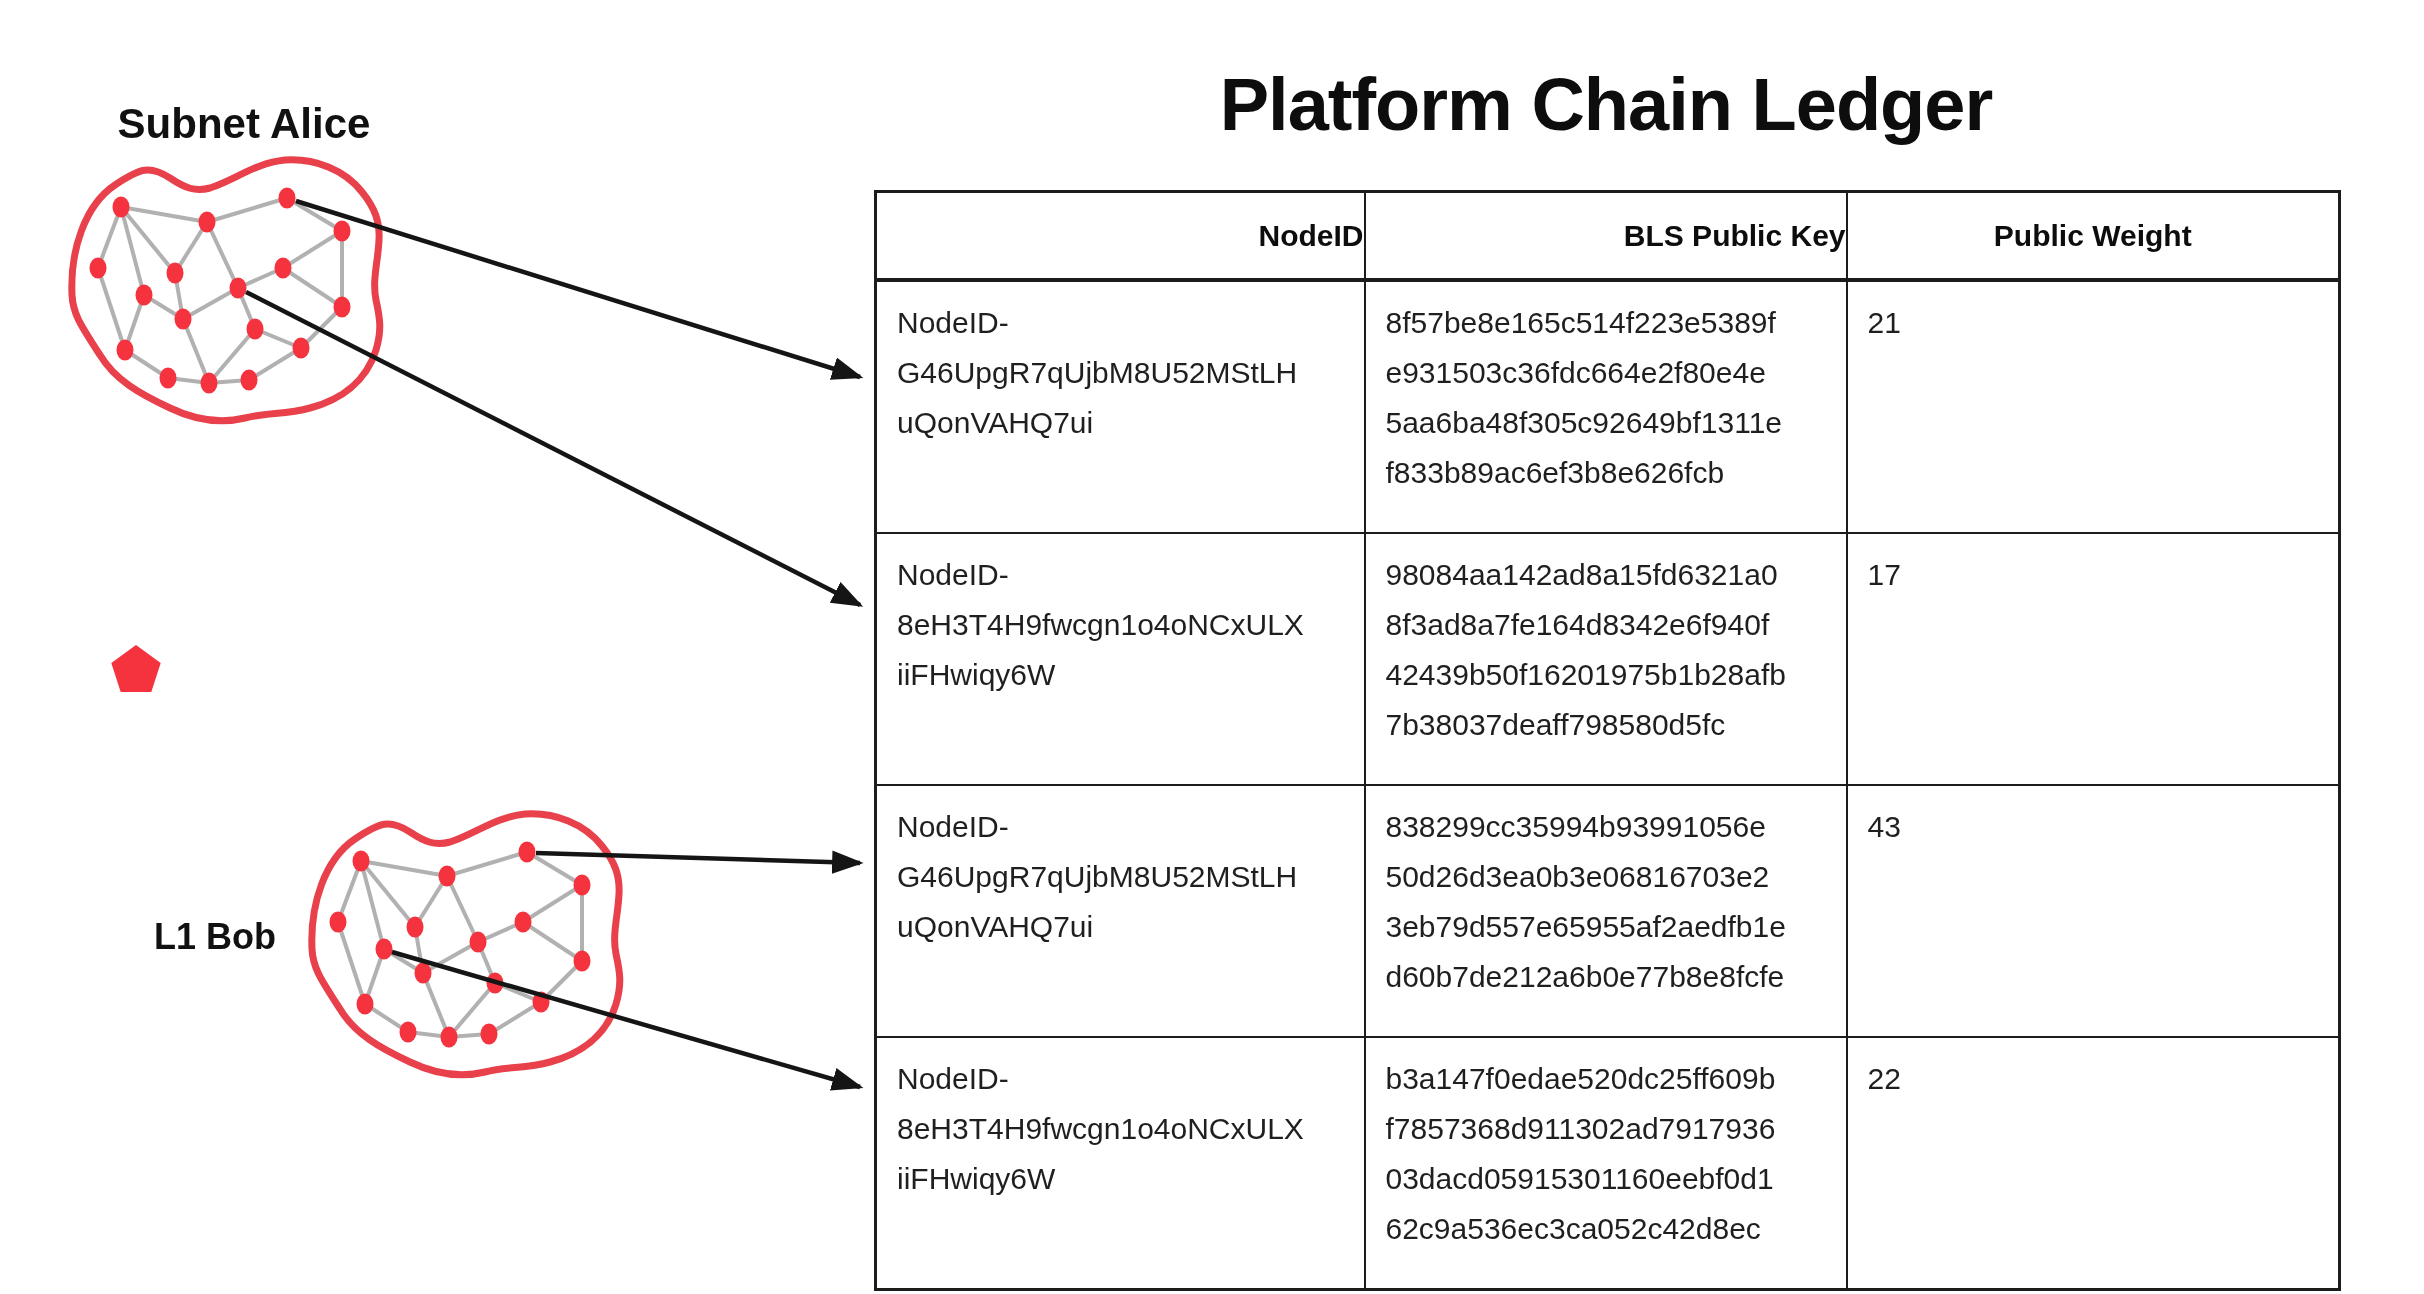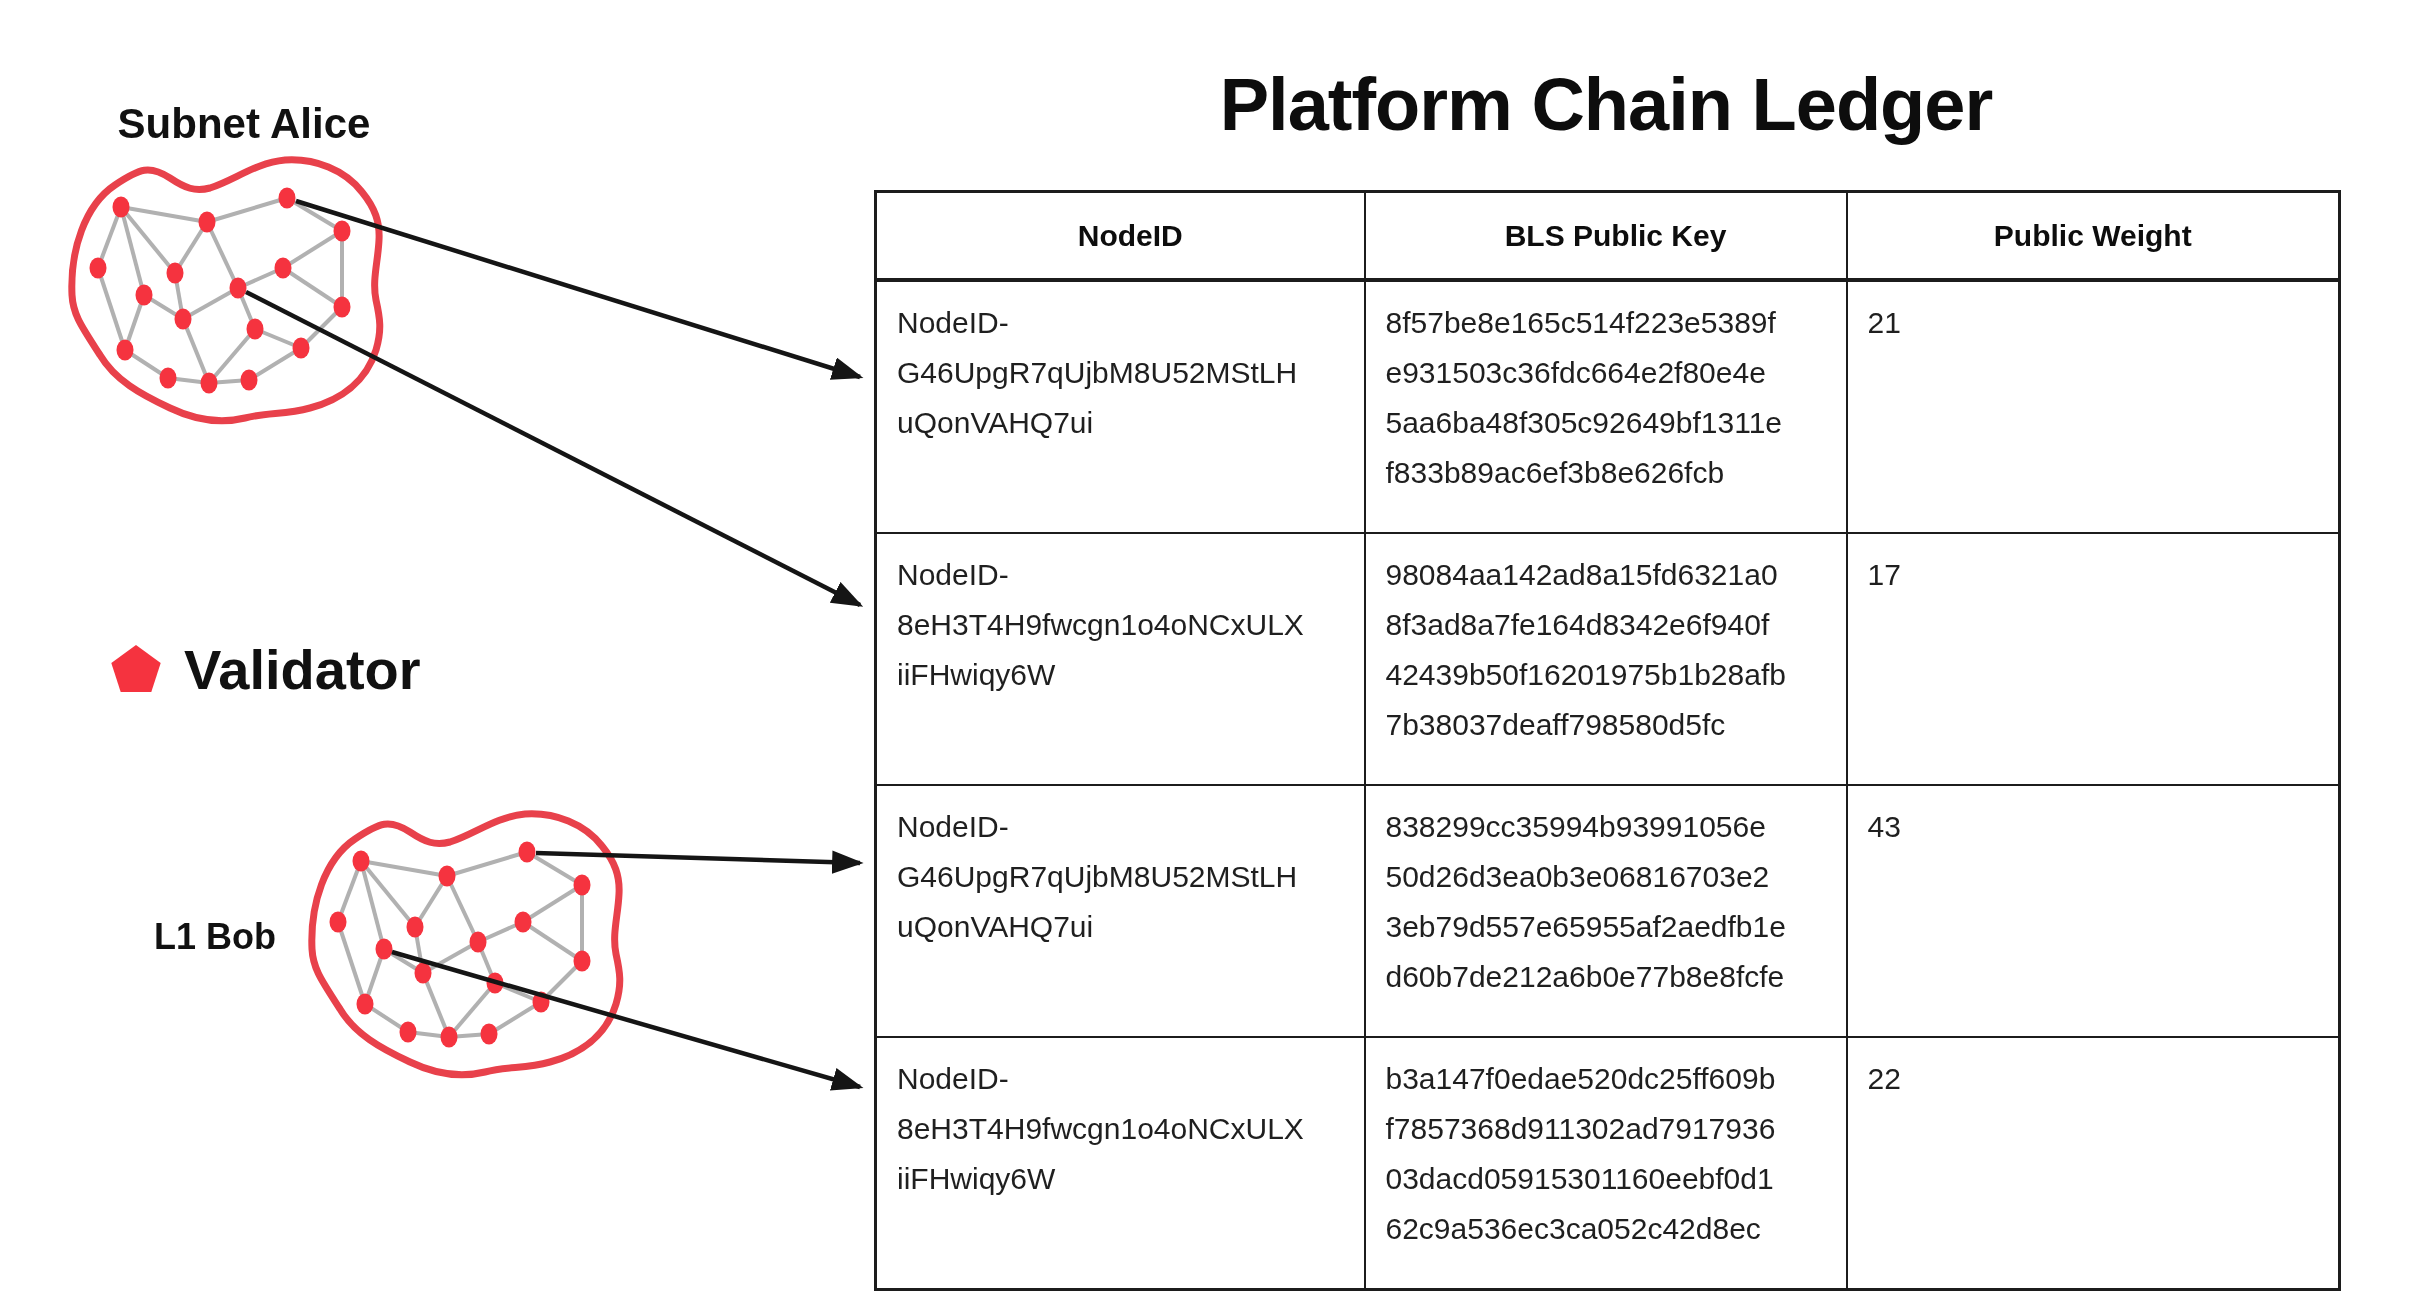--- a/index.html
+++ b/index.html
@@ -49,21 +49,21 @@
     border: 3px solid #1c1c1c;
     z-index: 1;
     background: transparent;
   }
   .ledger-table th, .ledger-table td {
     border: 2px solid #1c1c1c;
   }
   .ledger-table th {
     height: 85px;
     font-size: 30px; font-weight: bold;
-    text-align: center;
+    text-align: right;
     padding: 0 0 0 20px;
     border-bottom-width: 4px;
     color: #0d0d0d;
     vertical-align: middle;
   }
   .ledger-table th.center { text-align: center; padding: 0; }
   .ledger-table td {
     height: 234px;
     vertical-align: top;
     padding: 16px 5px 0 20px;
@@ -182,21 +182,20 @@
   </svg>
 
 <div class="page-title">Platform Chain Ledger</div>
 
 <div class="cluster-label alice-label">Subnet Alice</div>
 
 <div class="legend">
   <svg width="52" height="52" viewBox="0 0 52 52">
     <polygon id="legend-pentagon" points="26,2 50.7,20 41.3,49 10.7,49 1.3,20" fill="#F5333F"></polygon>
   </svg>
-  <span class="legend-text">Validator</span>
 </div>
 
 <div class="cluster-label bob-label">L1 Bob</div>
 
 <table class="ledger-table">
   <colgroup>
     <col style="width:489px">
       <col style="width:482px">
       <col style="width:493px">
   </colgroup>

